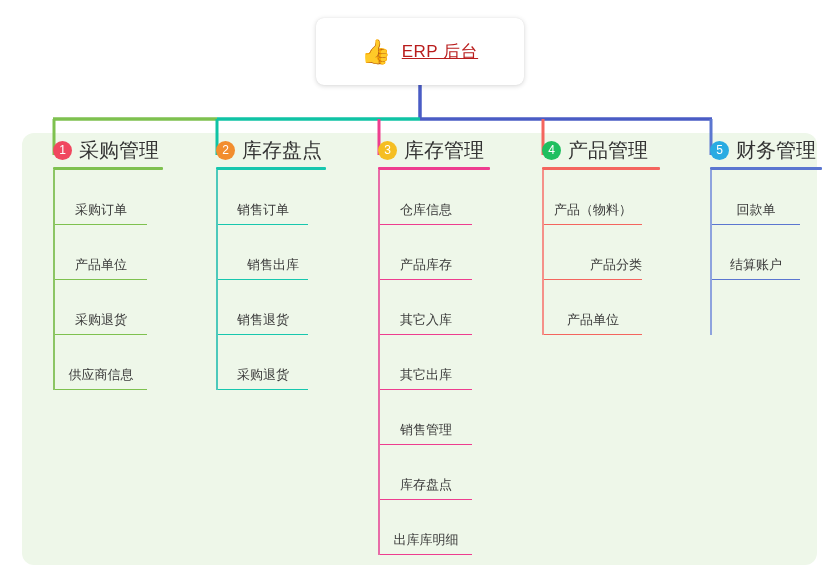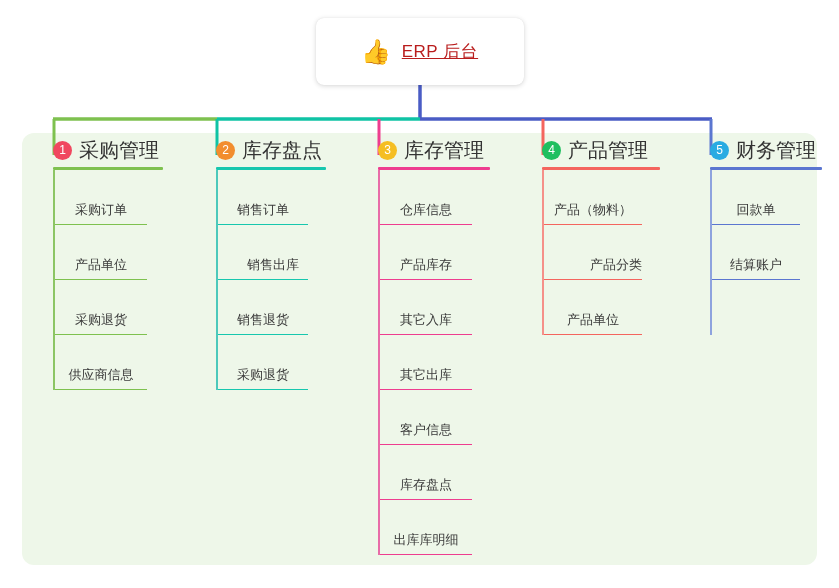--- a/index.html
+++ b/index.html
@@ -225,21 +225,21 @@
         </div>
         <div class="leaf" style="width: 92px;">
           <span class="leaf-label">其它入库</span>
           <div class="leaf-rule" style="background: rgb(238, 61, 143); width: 92px;"></div>
         </div>
         <div class="leaf" style="width: 92px;">
           <span class="leaf-label">其它出库</span>
           <div class="leaf-rule" style="background: rgb(238, 61, 143); width: 92px;"></div>
         </div>
         <div class="leaf" style="width: 92px;">
-          <span class="leaf-label">客户信息</span>
+          <span class="leaf-label">销售管理</span>
           <div class="leaf-rule" style="background: rgb(238, 61, 143); width: 92px;"></div>
         </div>
         <div class="leaf" style="width: 92px;">
           <span class="leaf-label">库存盘点</span>
           <div class="leaf-rule" style="background: rgb(238, 61, 143); width: 92px;"></div>
         </div>
         <div class="leaf" style="width: 92px;">
           <span class="leaf-label">出库库明细</span>
           <div class="leaf-rule" style="background: rgb(238, 61, 143); width: 92px;"></div>
         </div>

